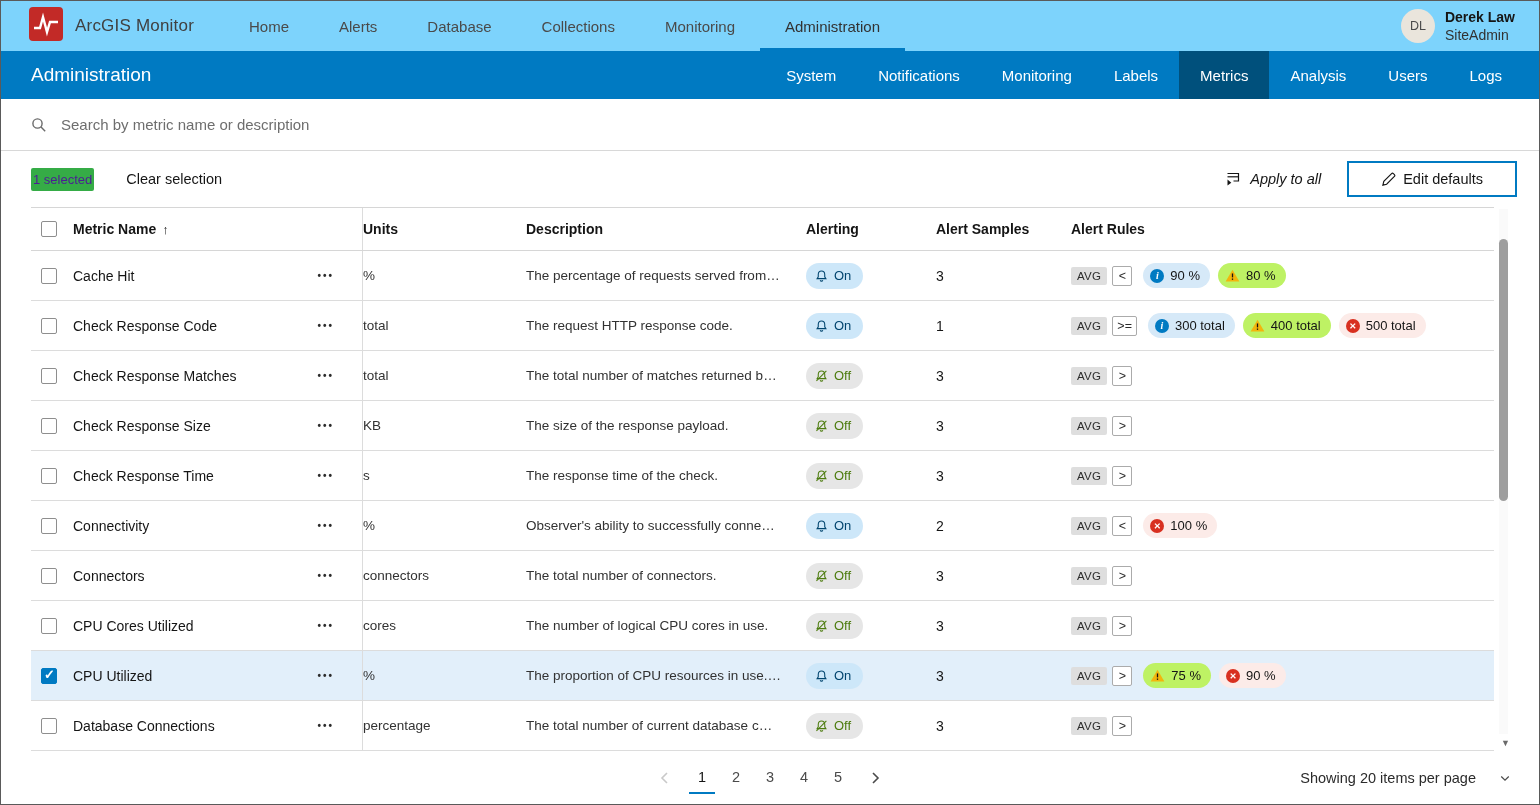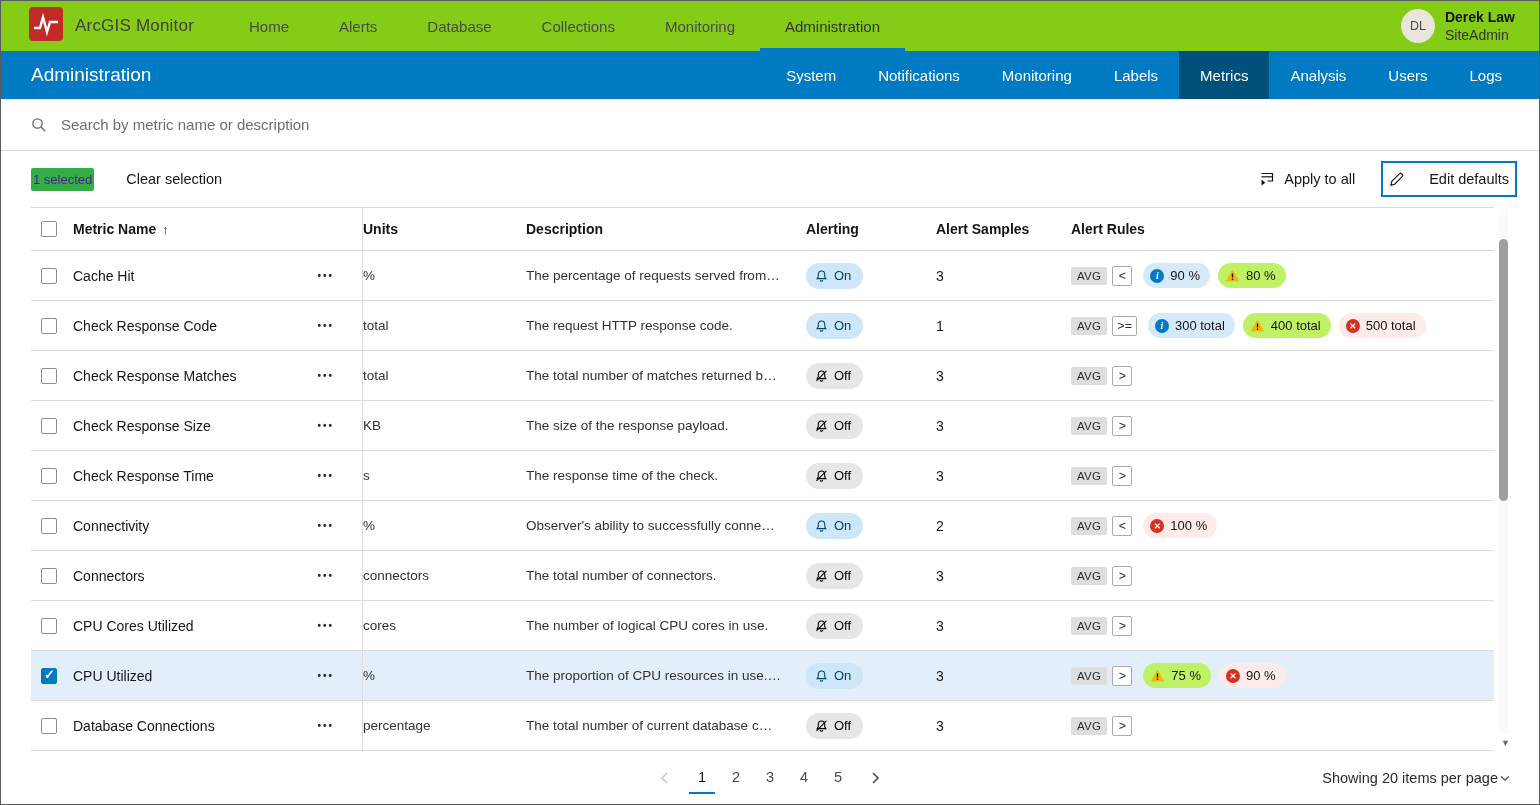--- a/index.html
+++ b/index.html
@@ -1,21 +1,21 @@
 <!DOCTYPE html>
 <html style="--brand: #007ac2; --tab-active: #00507c; --selected-green: #35ac46; --info: #007ac2; --warning: #f2b50c; --error: #d83020; --row-selected: #e2effa;"><head>
 <meta charset="utf-8">
 <style>
   * { box-sizing: border-box; margin: 0; padding: 0; }
   html, body { width: 1540px; height: 805px; }
   body { font-family: "Liberation Sans", sans-serif; color: #151515; background: #fff; overflow: hidden; }
   .page { width: 1540px; height: 805px; border: 1px solid #5a5a5a; display: flex; flex-direction: column; background: #fff; }
 
   
-  .topnav { height: 50px; display: flex; align-items: center; padding: 0 24px 0 28px; flex-shrink: 0; background: #84cc16; }
+  .topnav { height: 50px; display: flex; align-items: center; padding: 0 24px 0 28px; flex-shrink: 0; background: #7dd3fc; }
   .brand { display: flex; align-items: center; gap: 12px; cursor: pointer; }
   .brand-text { font-size: 17px; color: #404040; letter-spacing: .2px; }
   .mainnav { display: flex; height: 100%; margin-left: 30px; }
   .nav-item { display: flex; align-items: center; padding: 0 25px; font-size: 15px; color: #4a4a4a; cursor: pointer; }
   .nav-item.active { box-shadow: inset 0 -3px 0 var(--brand, #007ac2); color: #323232; }
   .user { margin-left: auto; display: flex; align-items: center; gap: 10px; cursor: pointer; }
   .avatar { width: 34px; height: 34px; border-radius: 50%; background: #eae5dc; color: #4a4a4a; font-size: 12.5px; display: flex; align-items: center; justify-content: center; }
   .user-text { display: flex; flex-direction: column; line-height: 1.3; }
   .user-name { font-size: 14px; font-weight: bold; }
   .user-role { font-size: 14px; color: #323232; }
@@ -31,22 +31,22 @@
   .searchbar { height: 52px; display: flex; align-items: center; padding: 0 30px; border-bottom: 1px solid #d8d8d8; gap: 14px; flex-shrink: 0; }
   .search-icon { display: flex; }
   .search-input { border: none; outline: none; flex: 1; font-size: 15px; font-family: inherit; color: #151515; background: transparent; }
   .search-input::placeholder { color: #6e6e6e; }
 
   
   .toolbar { height: 56px; display: flex; align-items: center; padding: 0 22px 0 30px; flex-shrink: 0; }
   .sel-badge { background: var(--selected-green, #35ac46); color: #4c1d95; font-size: 13px; padding: 4px 2px; border-radius: 2px; }
   .clear-sel { margin-left: 32px; font-size: 14.5px; cursor: pointer; }
   .toolbar-right { margin-left: auto; display: flex; align-items: center; gap: 26px; }
-  .apply-all { display: flex; align-items: center; gap: 9px; font-size: 14.5px; cursor: pointer; }
-  .edit-defaults { display: flex; align-items: center; gap: 25px; font-size: 14.5px; background: #fff; border: 2px solid var(--brand, #007ac2); padding: 8px 6px; cursor: pointer; font-family: inherit; color: #151515; }
+  .apply-all { display: flex; align-items: center; gap: 9px; font-size: 14.5px; cursor: pointer; font-style: italic; }
+  .edit-defaults { display: flex; align-items: center; gap: 7px; font-size: 14.5px; background: #fff; border: 2px solid var(--brand, #007ac2); padding: 8px 32px; cursor: pointer; font-family: inherit; color: #151515; }
 
   
   .table { margin: 0 45px 0 30px; position: relative; flex-shrink: 0; }
   .grid-row { display: grid; grid-template-columns: 42px 290px 163px 280px 130px 135px 1fr; align-items: center; }
   .thead { height: 44px; border-top: 1px solid #d6d6d6; border-bottom: 1px solid #d6d6d6; font-weight: bold; font-size: 14px; }
   .trow { height: 50px; border-bottom: 1px solid #dcdcdc; font-size: 14px; cursor: pointer; background: #fff; }
   .trow.selected { background: var(--row-selected, #e2effa); }
   .c-check { padding-left: 10px; display: flex; align-items: center; height: 100%; }
   .c-name { height: 100%; display: flex; align-items: center; justify-content: space-between; border-right: 1px solid #dcdcdc; padding-right: 26px; gap: 8px; }
   .th-label { cursor: pointer; }
@@ -54,21 +54,21 @@
   .c-name .name-wrap { display: flex; align-items: center; }
   .row-dots { font-size: 10px; letter-spacing: 2px; color: #2b2b2b; font-weight: bold; cursor: pointer; padding: 4px 2px; }
   .c-desc, .c-units { color: #323232; font-size: 13.5px; padding-right: 14px; white-space: nowrap; overflow: hidden; }
 
   .checkbox { width: 16px; height: 16px; border: 1px solid #8e8e8e; border-radius: 2px; background: #fff; display: inline-block; position: relative; cursor: pointer; flex-shrink: 0; }
   .checkbox.checked { background: var(--brand, #007ac2); border-color: var(--brand, #007ac2); }
   .checkbox.checked::after { content: "✓"; position: absolute; left: 2px; top: -2px; color: #fff; font-size: 13px; font-weight: bold; }
 
   .pill { display: inline-flex; align-items: center; gap: 6px; height: 26px; padding: 0 12px 0 9px; border-radius: 14px; font-size: 13px; }
   .pill.on { background: #cde7f9; color: #00446e; }
-  .pill.off { background: #e6e6e6; color: #000000; }
+  .pill.off { background: #e6e6e6; color: #4d7c0f; }
   .bell-wrap { display: inline-flex; align-items: center; }
 
   .c-rules { display: flex; align-items: center; gap: 5px; }
   .agg { background: #dedede; font-size: 11.5px; padding: 3px 6px; border-radius: 2px; letter-spacing: .3px; color: #2b2b2b; }
   .op { border: 1px solid #ababab; background: #fff; font-size: 12.5px; padding: 2px 4px; border-radius: 2px; min-width: 20px; text-align: center; color: #2b2b2b; }
   .thresholds { display: flex; align-items: center; gap: 8px; margin-left: 6px; }
   .chip { display: inline-flex; align-items: center; gap: 6px; height: 25px; padding: 0 10px 0 7px; border-radius: 13px; font-size: 13px; color: #151515; }
   .chip.info { background: #d6e9f8; }
   .chip.warning { background: #bef264; }
   .chip.error { background: #fcebe8; }
@@ -80,21 +80,21 @@
   .vscroll { position: absolute; top: 2px; right: -14px; width: 9px; height: 525px; background: #fafafa; }
   .vthumb { position: absolute; top: 30px; height: 262px; width: 9px; background: #9e9e9e; border-radius: 5px; cursor: pointer; }
   .scroll-down { position: absolute; right: -16px; top: 531px; font-size: 9px; color: #6a6a6a; cursor: pointer; }
 
   
   .footer { flex: 1; display: flex; align-items: center; position: relative; padding: 0 28px; }
   .pager { position: absolute; left: 50%; transform: translateX(-50%); display: flex; align-items: center; gap: 8px; }
   .pg-chevron { cursor: pointer; display: flex; margin: 0 8px; }
   .pg-num { width: 26px; height: 32px; display: flex; align-items: center; justify-content: center; font-size: 14.5px; color: #4a4a4a; cursor: pointer; border-bottom: 2px solid transparent; }
   .pg-num.active { color: #151515; border-bottom: 2px solid var(--brand, #007ac2); }
-  .per-page { margin-left: auto; display: flex; align-items: center; gap: 1px; font-size: 14.5px; color: #2b2b2b; cursor: pointer; }
+  .per-page { margin-left: auto; display: flex; align-items: center; gap: 23px; font-size: 14.5px; color: #2b2b2b; cursor: pointer; }
 </style>
 </head>
 <body>
 
 <div class="page">
 
   <header class="topnav">
     <div class="brand">
       <span class="logo">
         <svg width="34" height="34" viewBox="0 0 34 34">

